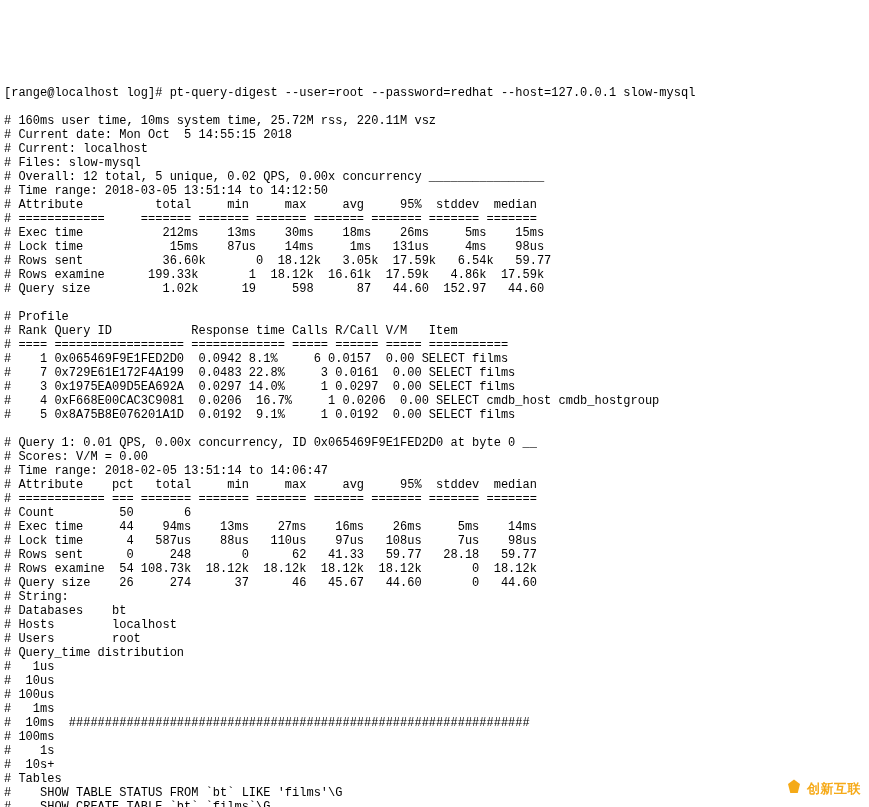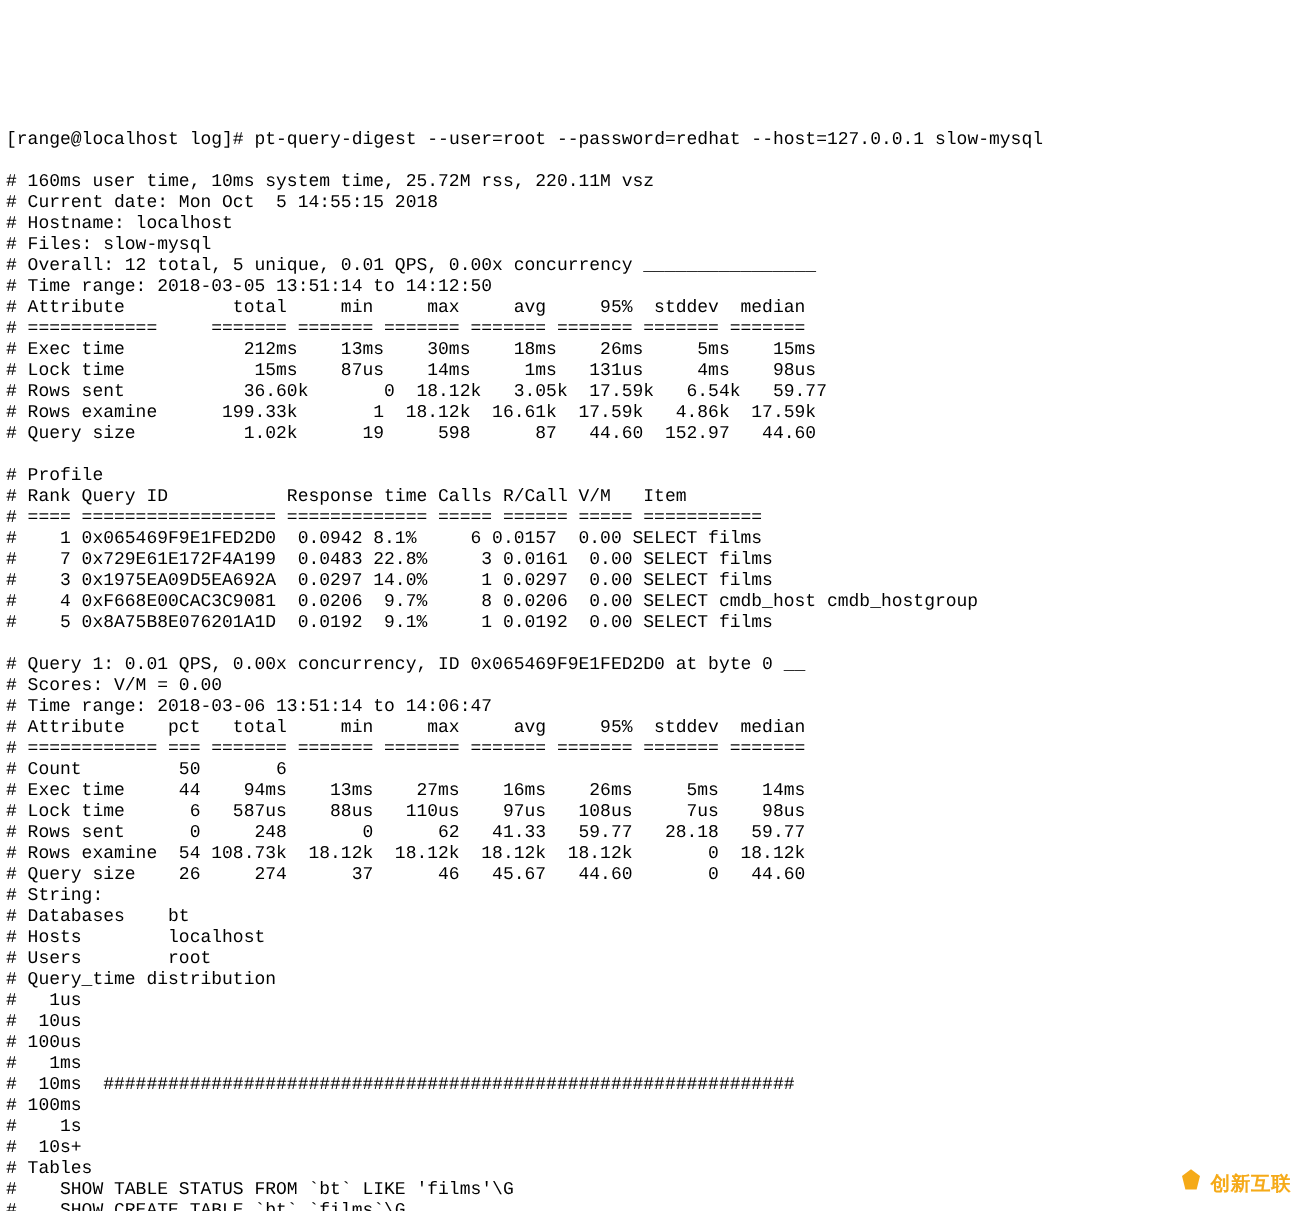--- a/index.html
+++ b/index.html
@@ -38,49 +38,49 @@
 </head>
 <body>
 
 
 
 <div class="terminal">
 <span><span>[range@localhost log]#</span> <span>pt-query-digest --user=root --password=redhat --host=127.0.0.1 slow-mysql</span></span>
 
 <span># 160ms user time, 10ms system time, 25.72M rss, 220.11M vsz</span>
 <span># Current date: Mon Oct  5 14:55:15 2018</span>
-<span># Hostname: localhost</span>
+<span># Current: localhost</span>
 <span># Files: slow-mysql</span>
-<span># Overall: 12 total, 5 unique, 0.01 QPS, 0.00x concurrency ________________</span>
+<span># Overall: 12 total, 5 unique, 0.02 QPS, 0.00x concurrency ________________</span>
 <span># Time range: 2018-03-05 13:51:14 to 14:12:50</span>
 <span># Attribute          total     min     max     avg     95%  stddev  median</span>
 <span># ============     ======= ======= ======= ======= ======= ======= =======</span>
 <span># Exec time           212ms    13ms    30ms    18ms    26ms     5ms    15ms</span>
 <span># Lock time            15ms    87us    14ms     1ms   131us     4ms    98us</span>
 <span># Rows sent           36.60k       0  18.12k   3.05k  17.59k   6.54k   59.77</span>
 <span># Rows examine      199.33k       1  18.12k  16.61k  17.59k   4.86k  17.59k</span>
 <span># Query size          1.02k      19     598      87   44.60  152.97   44.60</span>
 
 <span># Profile</span>
 <span># Rank Query ID           Response time Calls R/Call V/M   Item</span>
 <span># ==== ================== ============= ===== ====== ===== ===========</span>
 <span>#    1 0x065469F9E1FED2D0  0.0942 8.1%     6 0.0157  0.00 SELECT films</span>
 <span>#    7 0x729E61E172F4A199  0.0483 22.8%     3 0.0161  0.00 SELECT films</span>
 <span>#    3 0x1975EA09D5EA692A  0.0297 14.0%     1 0.0297  0.00 SELECT films</span>
-<span>#    4 0xF668E00CAC3C9081  0.0206  9.7%     8 0.0206  0.00 SELECT cmdb_host cmdb_hostgroup</span>
+<span>#    4 0xF668E00CAC3C9081  0.0206  16.7%     1 0.0206  0.00 SELECT cmdb_host cmdb_hostgroup</span>
 <span>#    5 0x8A75B8E076201A1D  0.0192  9.1%     1 0.0192  0.00 SELECT films</span>
 
 <span># Query 1: 0.01 QPS, 0.00x concurrency, ID 0x065469F9E1FED2D0 at byte 0 __</span>
 <span># Scores: V/M = 0.00</span>
-<span># Time range: 2018-03-06 13:51:14 to 14:06:47</span>
+<span># Time range: 2018-02-05 13:51:14 to 14:06:47</span>
 <span># Attribute    pct   total     min     max     avg     95%  stddev  median</span>
 <span># ============ === ======= ======= ======= ======= ======= ======= =======</span>
 <span># Count         50       6</span>
 <span># Exec time     44    94ms    13ms    27ms    16ms    26ms     5ms    14ms</span>
-<span># Lock time      6   587us    88us   110us    97us   108us     7us    98us</span>
+<span># Lock time      4   587us    88us   110us    97us   108us     7us    98us</span>
 <span># Rows sent      0     248       0      62   41.33   59.77   28.18   59.77</span>
 <span># Rows examine  54 108.73k  18.12k  18.12k  18.12k  18.12k       0  18.12k</span>
 <span># Query size    26     274      37      46   45.67   44.60       0   44.60</span>
 <span># String:</span>
 <span># Databases    bt</span>
 <span># Hosts        localhost</span>
 <span># Users        root</span>
 <span># Query_time distribution</span>
 <span>#   1us</span>
 <span>#  10us</span>

